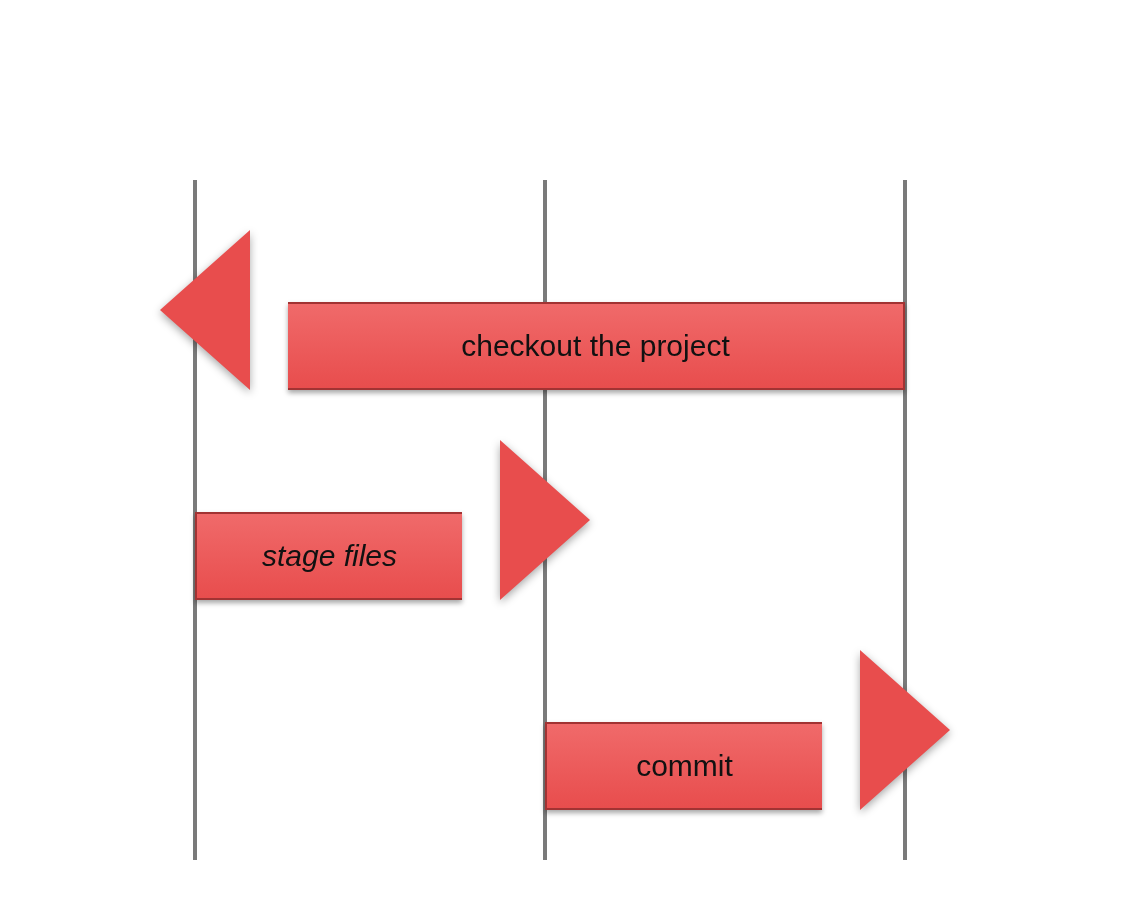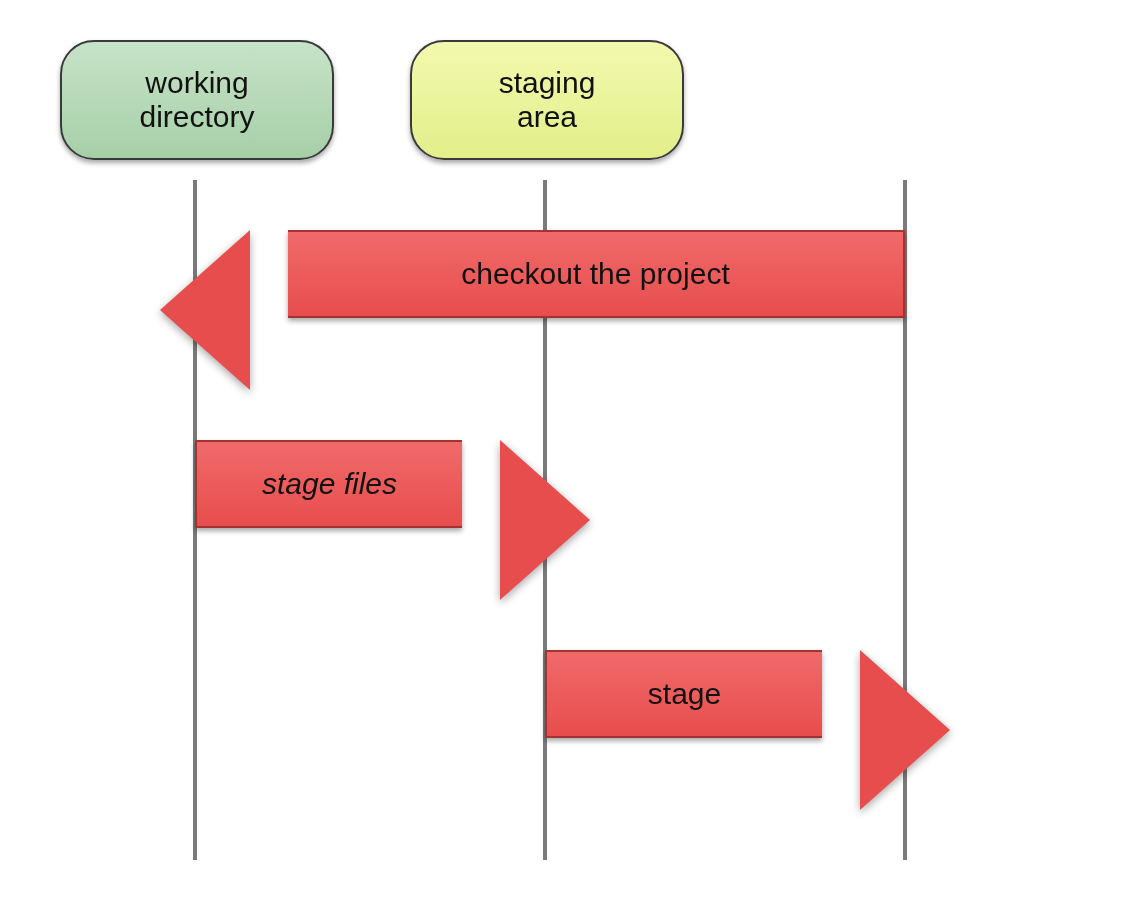--- a/index.html
+++ b/index.html
@@ -43,21 +43,21 @@
     height: 680px;
     background: #7a7a7a;
   }
 
   
   
   .arrow {
     position: absolute;
     height: 160px;
     display: flex;
-    align-items: flex-start;
+    align-items: flex-end;
     gap: 38px;
   }
   .arrow .shaft {
     flex: 1 1 auto;
     height: 84px;
     background: linear-gradient(#f06a6a, #e84d4d);
     border: 2px solid #a23333;
     display: flex;
     align-items: center;
     justify-content: center;
@@ -80,26 +80,20 @@
   
   .arrow.dir-left  .shaft { border-left: none;  border-top-left-radius:0;  border-bottom-left-radius:0; }
   .arrow.dir-right .shaft { border-right: none; border-top-right-radius:0; border-bottom-right-radius:0; }
 
 </style>
 </head>
 <body>
 
 <div class="canvas">
 
-  <div class="stage green" style="left:60px;">
-    <span>working<br>directory</span>
-  </div>
-  <div class="stage yellow" style="left:410px;">
-    <span>staging<br>area</span>
-  </div>
 
   <div class="lifeline" style="left:193px;"></div>
   <div class="lifeline" style="left:543px;"></div>
   <div class="lifeline" style="left:903px;"></div>
 
   <div class="arrow dir-left" style="left:160px; top:230px; width:745px;">
     <div class="head-left"></div>
     <div class="shaft">
       <span>checkout the project</span>
     </div>
@@ -107,18 +101,18 @@
 
   <div class="arrow dir-right" style="left:195px; top:440px; width:395px;font-style:italic;">
     <div class="shaft">
       <span>stage files</span>
     </div>
     <div class="head-right"></div>
   </div>
 
   <div class="arrow dir-right" style="left:545px; top:650px; width:405px;">
     <div class="shaft">
-      <span>stage</span>
+      <span>commit</span>
     </div>
     <div class="head-right"></div>
   </div>
 
 </div>
 
 </body></html>

